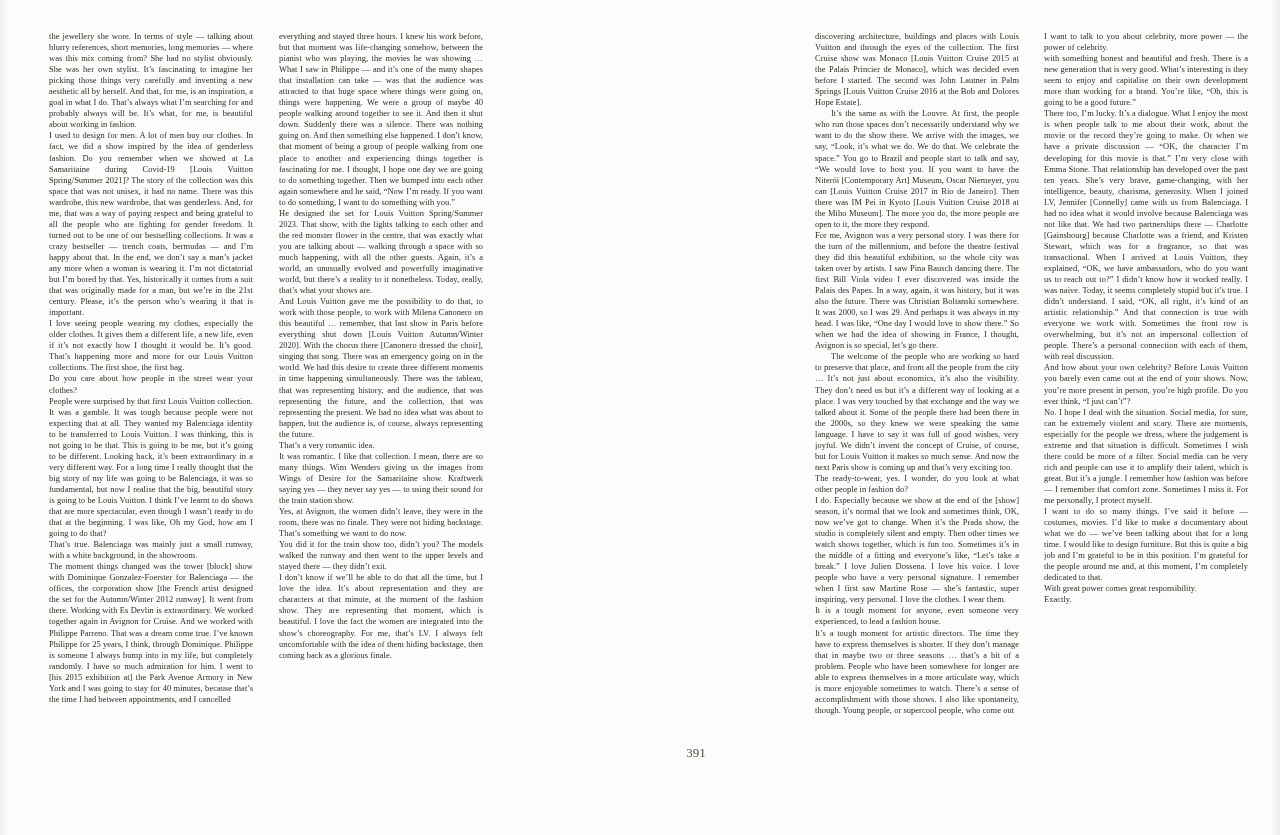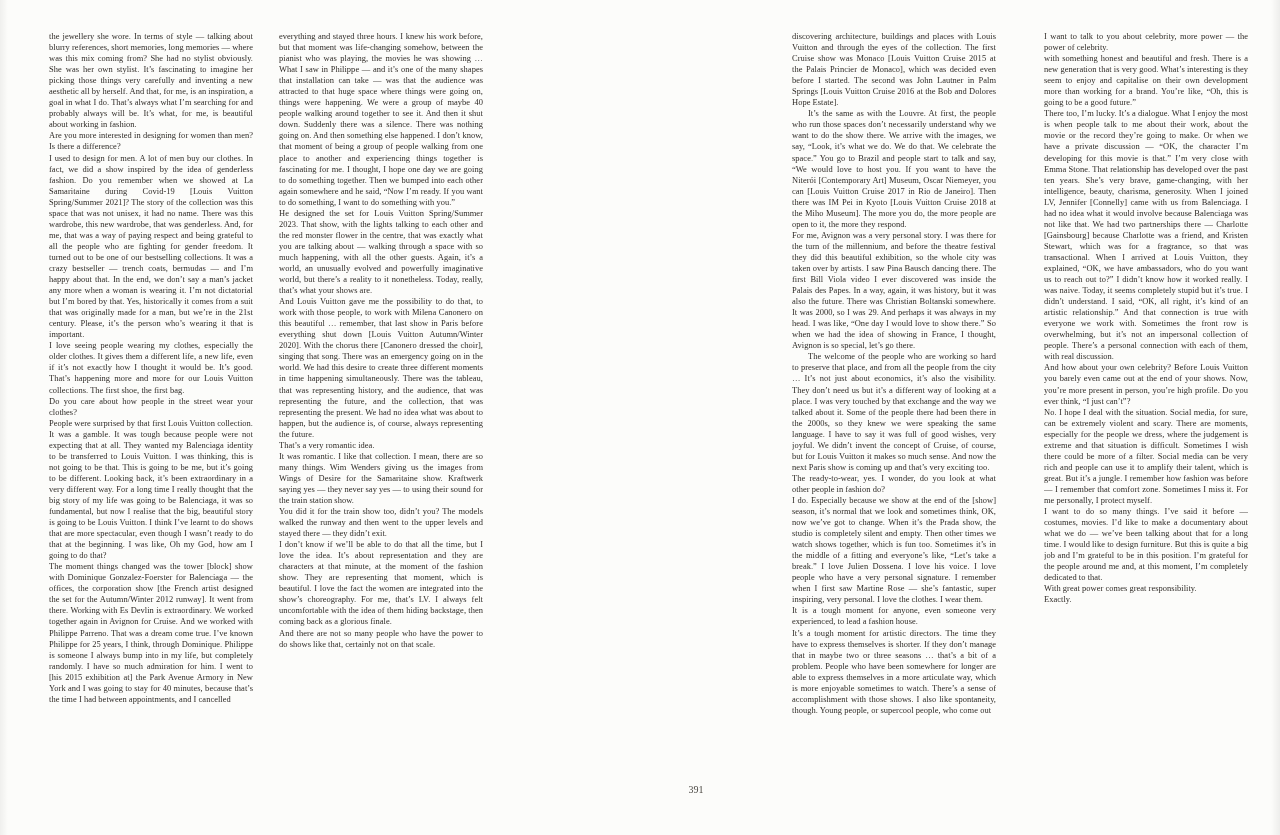--- a/index.html
+++ b/index.html
@@ -27,58 +27,58 @@
   .col{
     position:absolute;top:31px;height:786px;width:204px;
     overflow:hidden;
     font-size:8.45px;line-height:11.05px;
     text-align:justify;
     color:var(--text,#2f2b27);
     letter-spacing:0.04px;
   }
   .col-1{left:49px}
   .col-2{left:279px}
-  .col-3{left:792px}
+  .col-3{left:815px}
   .col-4{left:1044px}
   .item{position:relative;margin:0;}
   .item.indent{text-indent:16px;}
   .folio{
-    position:absolute;left:680px;top:785px;width:32px;
+    position:absolute;left:680px;top:748px;width:32px;
     text-align:center;
-    font-size:10px;line-height:9px;
+    font-size:13px;line-height:9px;
     color:#4d4a45;
     font-variant-numeric:oldstyle-nums;
   }
 </style>
 </head>
 <body>
 
 <div class="spread">
   <div class="edge-shade-left"></div>
   <div class="edge-shade-right"></div>
 
   <div class="col col-1">
       <div class="item"><span>the jewellery she wore. In terms of style — talking about blurry references, short memories, long memories — where was this mix coming from? She had no stylist obviously. She was her own stylist. It’s fascinating to imagine her picking those things very carefully and inventing a new aesthetic all by herself. And that, for me, is an inspiration, a goal in what I do. That’s always what I’m searching for and probably always will be. It’s what, for me, is beautiful about working in fashion.</span></div>
-      <div class="item"><span>Are you more interested in designing for women than men? Is there a difference?</span></div>
       <div class="item"><span>I used to design for men. A lot of men buy our clothes. In fact, we did a show inspired by the idea of genderless fashion. Do you remember when we showed at La Samaritaine during Covid-19 [Louis Vuitton Spring/Summer 2021]? The story of the collection was this space that was not unisex, it had no name. There was this wardrobe, this new wardrobe, that was genderless. And, for me, that was a way of paying respect and being grateful to all the people who are fighting for gender freedom. It turned out to be one of our bestselling collections. It was a crazy bestseller — trench coats, bermudas — and I’m happy about that. In the end, we don’t say a man’s jacket any more when a woman is wearing it. I’m not dictatorial but I’m bored by that. Yes, historically it comes from a suit that was originally made for a man, but we’re in the 21st century. Please, it’s the person who’s wearing it that is important.</span></div>
       <div class="item"><span>I love seeing people wearing my clothes, especially the older clothes. It gives them a different life, a new life, even if it’s not exactly how I thought it would be. It’s good. That’s happening more and more for our Louis Vuitton collections. The first shoe, the first bag.</span></div>
       <div class="item"><span>Do you care about how people in the street wear your clothes?</span></div>
       <div class="item"><span>People were surprised by that first Louis Vuitton collection.</span></div>
       <div class="item"><span>It was a gamble. It was tough because people were not expecting that at all. They wanted my Balenciaga identity to be transferred to Louis Vuitton. I was thinking, this is not going to be that. This is going to be me, but it’s going to be different. Looking back, it’s been extraordinary in a very different way. For a long time I really thought that the big story of my life was going to be Balenciaga, it was so fundamental, but now I realise that the big, beautiful story is going to be Louis Vuitton. I think I’ve learnt to do shows that are more spectacular, even though I wasn’t ready to do that at the beginning. I was like, Oh my God, how am I going to do that?</span></div>
+      <div class="item"><span>That’s true. Balenciaga was mainly just a small runway, with a white background, in the showroom.</span></div>
       <div class="item"><span>The moment things changed was the tower [block] show with Dominique Gonzalez-Foerster for Balenciaga — the offices, the corporation show [the French artist designed the set for the Autumn/Winter 2012 runway]. It went from there. Working with Es Devlin is extraordinary. We worked together again in Avignon for Cruise. And we worked with Philippe Parreno. That was a dream come true. I’ve known Philippe for 25 years, I think, through Dominique. Philippe is someone I always bump into in my life, but completely randomly. I have so much admiration for him. I went to [his 2015 exhibition at] the Park Avenue Armory in New York and I was going to stay for 40 minutes, because that’s the time I had between appointments, and I cancelled</span></div>
     </div>
   <div class="col col-2">
       <div class="item"><span>everything and stayed three hours. I knew his work before, but that moment was life-changing somehow, between the pianist who was playing, the movies he was showing … What I saw in Philippe — and it’s one of the many shapes that installation can take — was that the audience was attracted to that huge space where things were going on, things were happening. We were a group of maybe 40 people walking around together to see it. And then it shut down. Suddenly there was a silence. There was nothing going on. And then something else happened. I don’t know, that moment of being a group of people walking from one place to another and experiencing things together is fascinating for me. I thought, I hope one day we are going to do something together. Then we bumped into each other again somewhere and he said, “Now I’m ready. If you want to do something, I want to do something with you.”</span></div>
       <div class="item"><span>He designed the set for Louis Vuitton Spring/Summer 2023. That show, with the lights talking to each other and the red monster flower in the centre, that was exactly what you are talking about — walking through a space with so much happening, with all the other guests. Again, it’s a world, an unusually evolved and powerfully imaginative world, but there’s a reality to it nonetheless. Today, really, that’s what your shows are.</span></div>
       <div class="item"><span>And Louis Vuitton gave me the possibility to do that, to work with those people, to work with Milena Canonero on this beautiful … remember, that last show in Paris before everything shut down [Louis Vuitton Autumn/Winter 2020]. With the chorus there [Canonero dressed the choir], singing that song. There was an emergency going on in the world. We had this desire to create three different moments in time happening simultaneously. There was the tableau, that was representing history, and the audience, that was representing the future, and the collection, that was representing the present. We had no idea what was about to happen, but the audience is, of course, always representing the future.</span></div>
       <div class="item"><span>That’s a very romantic idea.</span></div>
       <div class="item"><span>It was romantic. I like that collection. I mean, there are so many things. Wim Wenders giving us the images from Wings of Desire for the Samaritaine show. Kraftwerk saying yes — they never say yes — to using their sound for the train station show.</span></div>
+      <div class="item"><span>Yes, at Avignon, the women didn’t leave, they were in the room, there was no finale. They were not hiding backstage. That’s something we want to do now.</span></div>
       <div class="item"><span>You did it for the train show too, didn’t you? The models walked the runway and then went to the upper levels and stayed there — they didn’t exit.</span></div>
       <div class="item"><span>I don’t know if we’ll be able to do that all the time, but I love the idea. It’s about representation and they are characters at that minute, at the moment of the fashion show. They are representing that moment, which is beautiful. I love the fact the women are integrated into the show’s choreography. For me, that’s LV. I always felt uncomfortable with the idea of them hiding backstage, then coming back as a glorious finale.</span></div>
-      <div class="item"><span>And there are not so many people who have the power to do shows like that, certainly not on that scale.</span></div>
     </div>
   <div class="col col-3">
       <div class="item"><span>discovering architecture, buildings and places with Louis Vuitton and through the eyes of the collection. The first Cruise show was Monaco [Louis Vuitton Cruise 2015 at the Palais Princier de Monaco], which was decided even before I started. The second was John Lautner in Palm Springs [Louis Vuitton Cruise 2016 at the Bob and Dolores Hope Estate].</span></div>
       <div class="item indent"><span>It’s the same as with the Louvre. At first, the people who run those spaces don’t necessarily understand why we want to do the show there. We arrive with the images, we say, “Look, it’s what we do. We do that. We celebrate the space.” You go to Brazil and people start to talk and say, “We would love to host you. If you want to have the Niterói [Contemporary Art] Museum, Oscar Niemeyer, you can [Louis Vuitton Cruise 2017 in Rio de Janeiro]. Then there was IM Pei in Kyoto [Louis Vuitton Cruise 2018 at the Miho Museum]. The more you do, the more people are open to it, the more they respond.</span></div>
       <div class="item"><span>For me, Avignon was a very personal story. I was there for the turn of the millennium, and before the theatre festival they did this beautiful exhibition, so the whole city was taken over by artists. I saw Pina Bausch dancing there. The first Bill Viola video I ever discovered was inside the Palais des Papes. In a way, again, it was history, but it was also the future. There was Christian Boltanski somewhere. It was 2000, so I was 29. And perhaps it was always in my head. I was like, “One day I would love to show there.” So when we had the idea of showing in France, I thought, Avignon is so special, let’s go there.</span></div>
       <div class="item indent"><span>The welcome of the people who are working so hard to preserve that place, and from all the people from the city … It’s not just about economics, it’s also the visibility. They don’t need us but it’s a different way of looking at a place. I was very touched by that exchange and the way we talked about it. Some of the people there had been there in the 2000s, so they knew we were speaking the same language. I have to say it was full of good wishes, very joyful. We didn’t invent the concept of Cruise, of course, but for Louis Vuitton it makes so much sense. And now the next Paris show is coming up and that’s very exciting too.</span></div>
       <div class="item"><span>The ready-to-wear, yes. I wonder, do you look at what other people in fashion do?</span></div>
       <div class="item"><span>I do. Especially because we show at the end of the [show] season, it’s normal that we look and sometimes think, OK, now we’ve got to change. When it’s the Prada show, the studio is completely silent and empty. Then other times we watch shows together, which is fun too. Sometimes it’s in the middle of a fitting and everyone’s like, “Let’s take a break.” I love Julien Dossena. I love his voice. I love people who have a very personal signature. I remember when I first saw Martine Rose — she’s fantastic, super inspiring, very personal. I love the clothes. I wear them.</span></div>
       <div class="item"><span>It is a tough moment for anyone, even someone very experienced, to lead a fashion house.</span></div>
       <div class="item"><span>It’s a tough moment for artistic directors. The time they have to express themselves is shorter. If they don’t manage that in maybe two or three seasons … that’s a bit of a problem. People who have been somewhere for longer are able to express themselves in a more articulate way, which is more enjoyable sometimes to watch. There’s a sense of accomplishment with those shows. I also like spontaneity, though. Young people, or supercool people, who come out</span></div>

